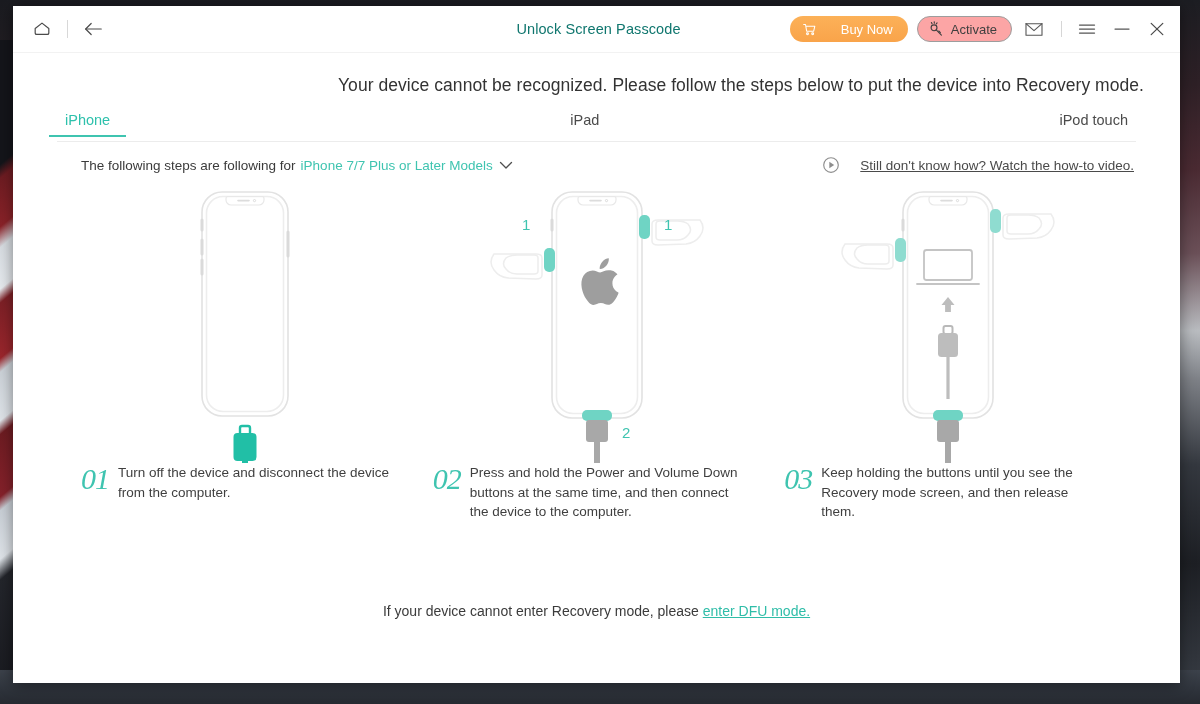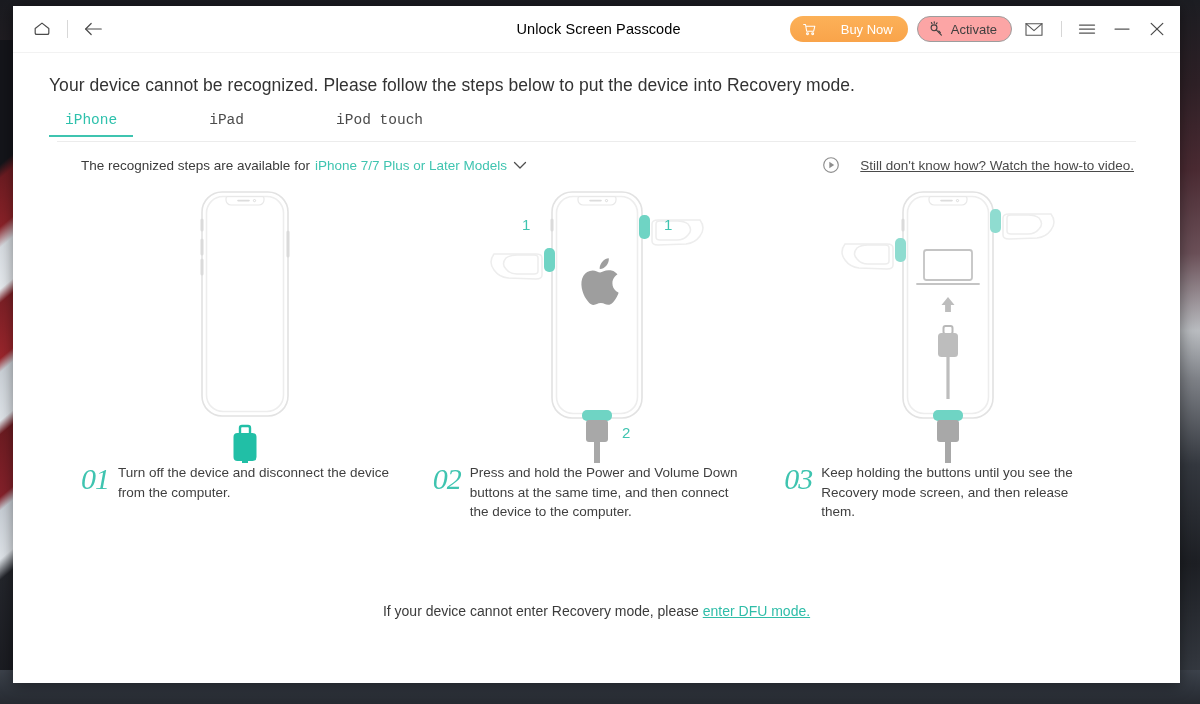--- a/index.html
+++ b/index.html
@@ -74,21 +74,21 @@
     cursor: pointer;
     color: #4a4a4a;
   }
   .vdiv { width: 1px; height: 18px; background: #d8d8d8; margin: 0 8px; }
 
   #window-title {
     position: absolute;
     left: 4px; right: 0;
     text-align: center;
     font-size: 14.5px;
-    color: #000000;
+    color: #0f766e;
     pointer-events: none;
     letter-spacing: .1px;
   }
 
   .tb-right {
     margin-left: auto;
     display: flex;
     align-items: center;
     gap: 9px;
     z-index: 2;
@@ -128,40 +128,39 @@
 
   
   #content {
     flex: 1 1 auto;
     position: relative;
     padding: 0 36px;
     display: flex;
     flex-direction: column;
   }
   #headline {
-    text-align: left;
+    text-align: right;
     font-size: 17.5px;
     color: #333;
     margin-top: 22px;
     letter-spacing: .05px;
   }
 
   
   #tabs-wrap {
     margin-top: 16px;
     position: relative;
     height: 30px;
   }
   #tabs {
     display: flex;
-    justify-content: flex-start;
+    justify-content: space-between;
     gap: 60px;
     position: relative;
     z-index: 2;
-    font-family: Liberation Mono, monospace;
   }
   .tab {
     font-size: 14.5px;
     color: #4b4b4b;
     padding: 0 16px 9px 16px;
     cursor: pointer;
     position: relative;
   }
   .tab.active { color: #2ec1ac; }
   .tab.active::after {
@@ -366,21 +365,21 @@
       <div id="tabs">
         <div class="tab active">iPhone</div>
         <div class="tab">iPad</div>
         <div class="tab">iPod touch</div>
       </div>
       <div id="tabs-rule"></div>
     </div>
 
     <div id="subbar">
       <div id="steps-avail">
-        <span>The recognized steps are available for</span>
+        <span>The following steps are following for</span>
         <span id="model-select">
           <span>iPhone 7/7 Plus or Later Models</span>
           <span style="display:flex">
             <svg width="14" height="9" viewBox="0 0 14 9" fill="none" stroke="#4f4f4f" stroke-width="1.3" stroke-linecap="round" stroke-linejoin="round">
               <path d="M1.5 1.5 L7 7 L12.5 1.5"></path>
             </svg>
           </span>
         </span>
       </div>
 

